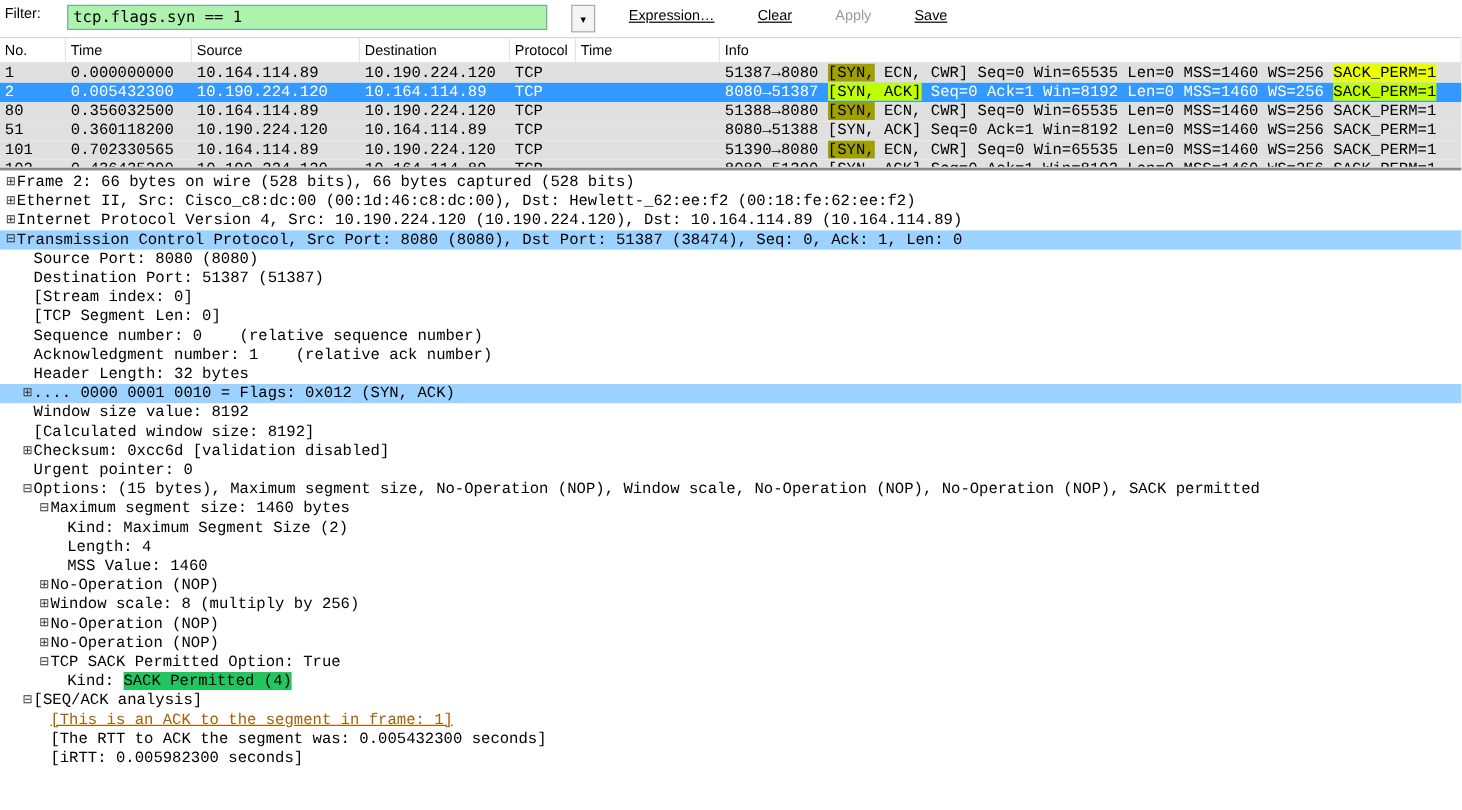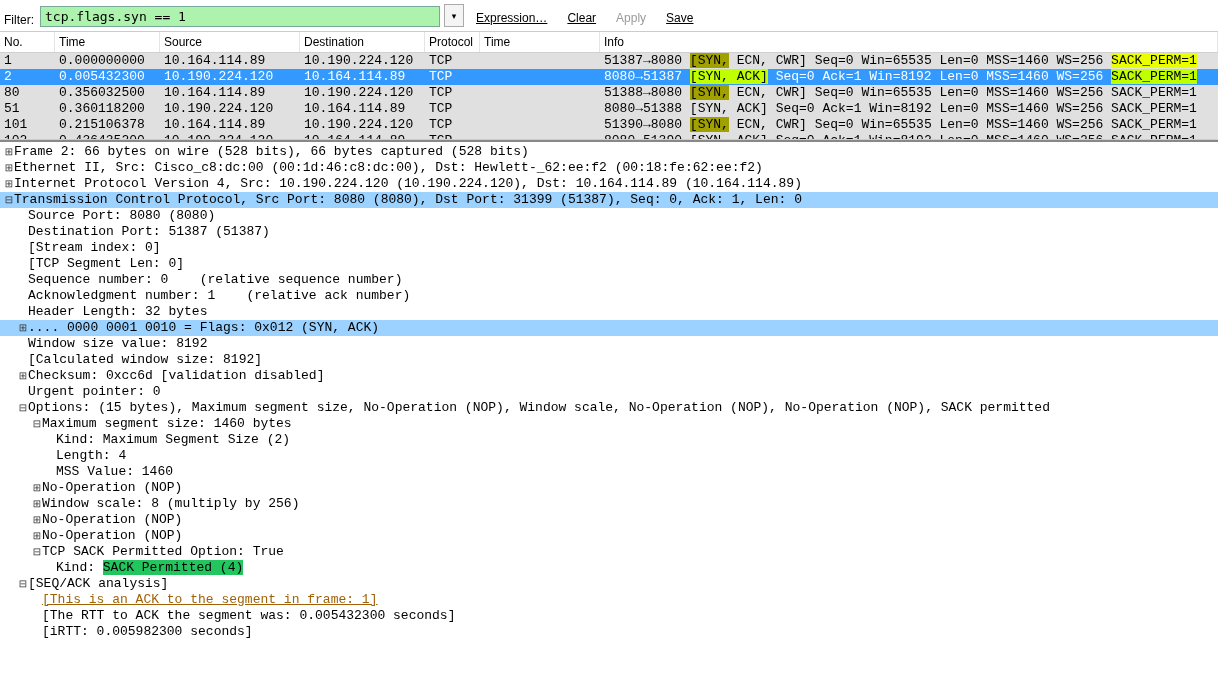--- a/index.html
+++ b/index.html
@@ -1,17 +1,17 @@
 <!DOCTYPE html>
 <html><head>
 <meta charset="utf-8">
 <style>
   html,body{margin:0;padding:0;font-family:Tahoma,Arial,sans-serif;font-size:12px;color:#000;background:#fff;width:1218px}
   
-  .filterbar{display:flex;align-items:flex-end;padding:4px 4px 4px 4px;gap:4px}
+  .filterbar{display:flex;align-items:flex-start;padding:4px 4px 4px 4px;gap:20px}
   .filterbar label{font-size:12px;margin-right:2px}
   .filterinput{background:#adf3ad;border:1px solid #7a9;width:390px;padding:2px 4px;font-family:"Consolas",monospace;font-size:13px}
   .ddbtn{width:18px;height:21px;border:1px solid #aaa;background:#f4f4f4;display:flex;align-items:center;justify-content:center;font-size:9px}
   .tbtn{background:none;border:none;font-size:12px;padding:2px 8px;cursor:pointer;text-decoration:underline}
   .tbtn.dis{color:#9a9a9a;text-decoration:none}
   
   .plist{border-top:1px solid #ccc;border-bottom:1px solid #ccc}
   .hdr{display:flex;background:#fff;border-bottom:1px solid #d0d0d0;font-size:12px}
   .hdr>div{padding:3px 4px;border-right:1px solid #e4e4e4;box-sizing:border-box}
   .row{display:flex;font-family:"Consolas","Courier New",monospace;font-size:13px;line-height:16px;padding:0}
@@ -100,21 +100,21 @@
         <div class="c-no">51</div>
         <div class="c-time">0.360118200</div>
         <div class="c-src">10.190.224.120</div>
         <div class="c-dst">10.164.114.89</div>
         <div class="c-proto">TCP</div>
         <div class="c-time2"></div>
         <div class="c-info"><span>8080→51388 </span><span>[SYN,</span><span> ACK] Seq=0 Ack=1 Win=8192 Len=0 MSS=1460 WS=256 </span><span>SACK_PERM=1</span></div>
       </div>
       <div class="row r-gray">
         <div class="c-no">101</div>
-        <div class="c-time">0.215106378</div>
+        <div class="c-time">0.702330565</div>
         <div class="c-src">10.164.114.89</div>
         <div class="c-dst">10.190.224.120</div>
         <div class="c-proto">TCP</div>
         <div class="c-time2"></div>
         <div class="c-info"><span>51390→8080 </span><span class="flag-syn">[SYN,</span><span> ECN, CWR] Seq=0 Win=65535 Len=0 MSS=1460 WS=256 </span><span>SACK_PERM=1</span></div>
       </div>
       <div class="row r-gray partial">
         <div class="c-no">102</div>
         <div class="c-time">0.436435200</div>
         <div class="c-src">10.190.224.120</div>
@@ -134,21 +134,21 @@
   <div class="ln ind0">
       <span class="tw">⊞</span>
       <span class="txt">Ethernet II, Src: Cisco_c8:dc:00 (00:1d:46:c8:dc:00), Dst: Hewlett-_62:ee:f2 (00:18:fe:62:ee:f2)</span>
     </div>
   <div class="ln ind0">
       <span class="tw">⊞</span>
       <span class="txt">Internet Protocol Version 4, Src: 10.190.224.120 (10.190.224.120), Dst: 10.164.114.89 (10.164.114.89)</span>
     </div>
   <div class="ln ind0 sel-blue">
       <span class="tw">⊟</span>
-      <span class="txt" style="flex:1">Transmission Control Protocol, Src Port: 8080 (8080), Dst Port: 31399 (51387), Seq: 0, Ack: 1, Len: 0</span>
+      <span class="txt" style="flex:1">Transmission Control Protocol, Src Port: 8080 (8080), Dst Port: 51387 (38474), Seq: 0, Ack: 1, Len: 0</span>
     </div>
   <div class="ln ind1">
       <span class="tw"></span>
       <span class="txt">Source Port: 8080 (8080)</span>
     </div>
   <div class="ln ind1">
       <span class="tw"></span>
       <span class="txt">Destination Port: 51387 (51387)</span>
     </div>
   <div class="ln ind1">

